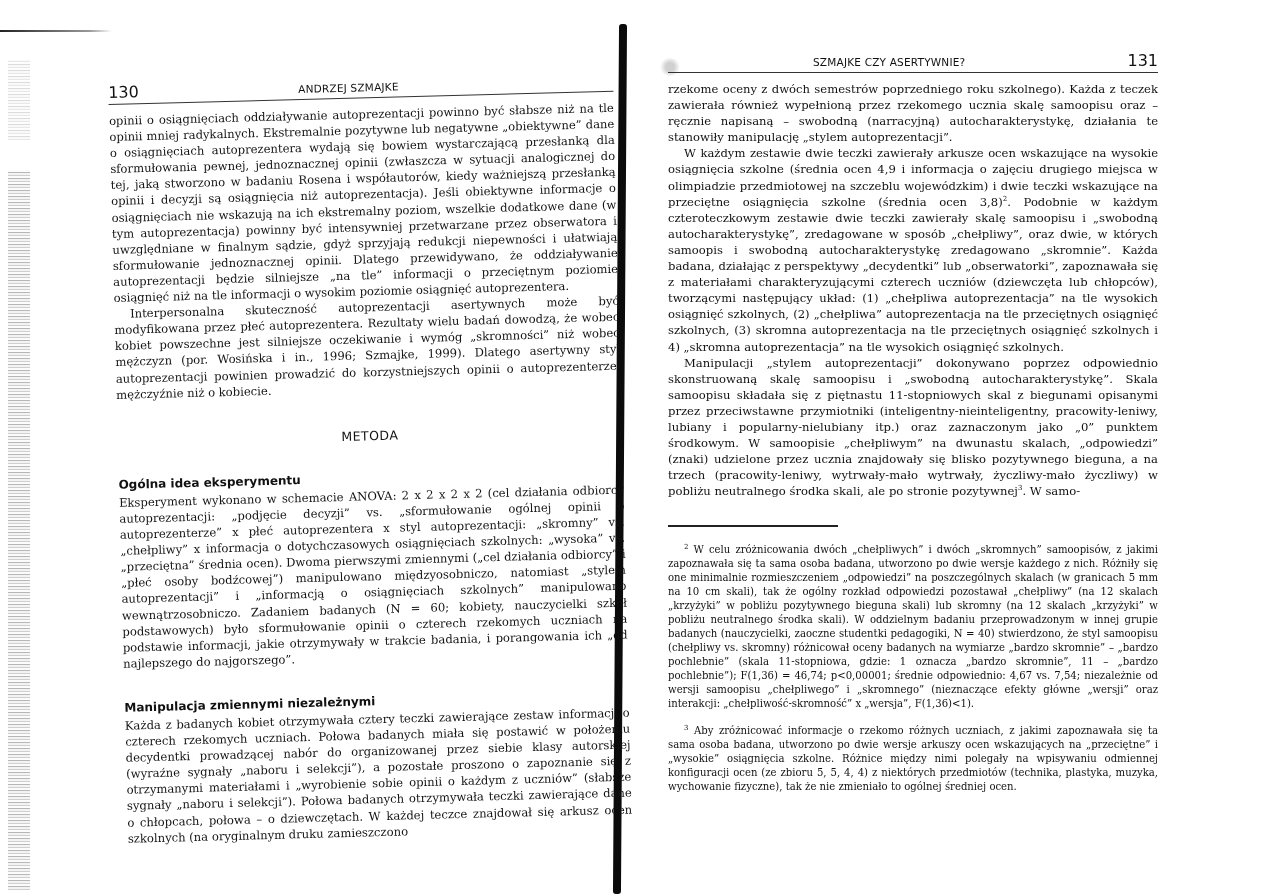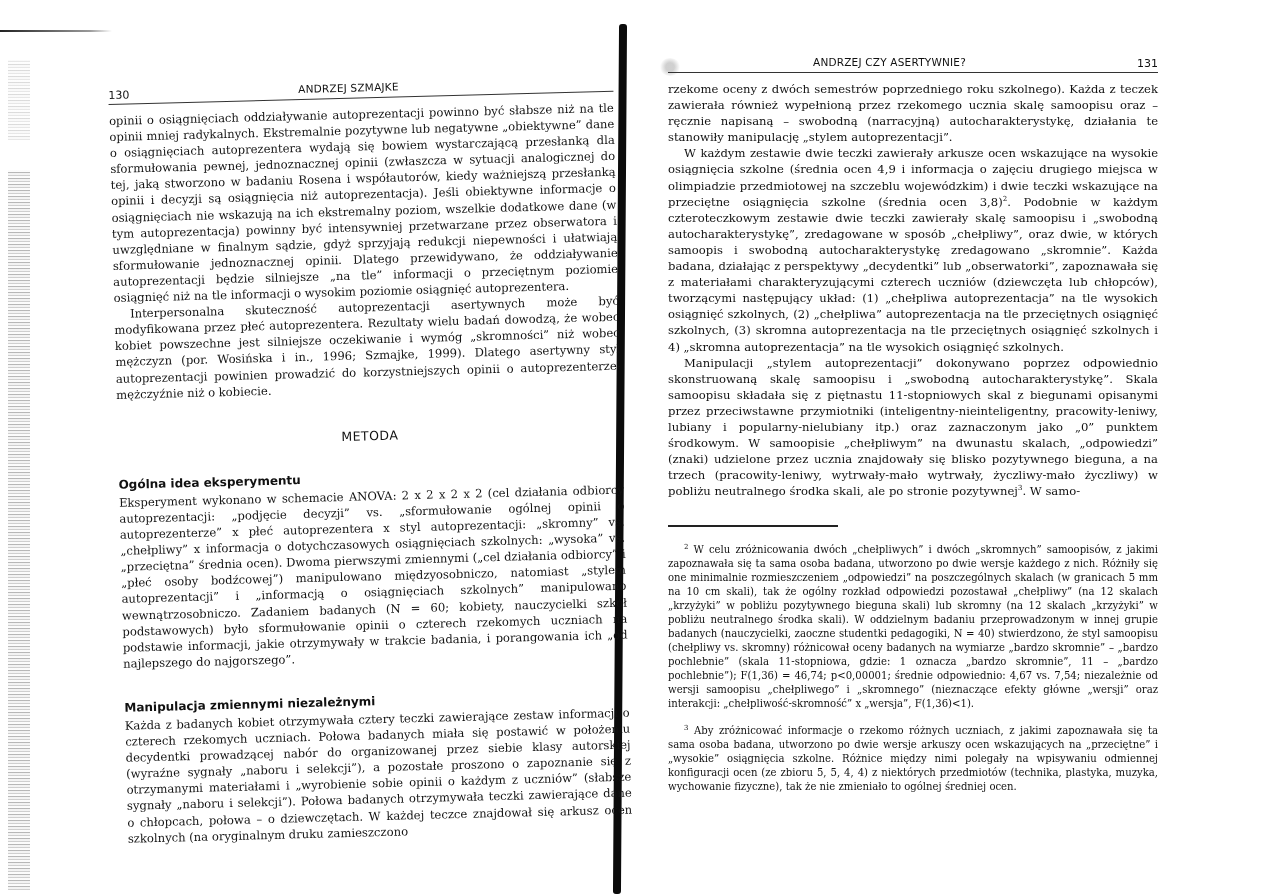--- a/index.html
+++ b/index.html
@@ -35,21 +35,21 @@
   .page { position: absolute; top: 0; }
   .page.left { left: 108px; width: 505px; transform: rotate(-1.5deg); transform-origin: 0 0; top: 82px; }
   .page.right { left: 668px; width: 490px; top: 50px; }
 
   .running-head {
     position: relative; height: 22px;
     font-family: "DejaVu Sans", sans-serif; font-size: 10.5px;
   }
   .left .running-head { border-bottom: 1px solid #333; }
   .right .running-head { border-bottom: 1.5px solid #333; }
-  .folio { position: absolute; bottom: 2px; font-size: 11px; }
+  .folio { position: absolute; bottom: 2px; font-size: 16px; }
   .left .folio { left: 0; }
   .right .folio { right: 0; }
   .head-title { position: absolute; bottom: 4px; letter-spacing: .2px; }
   .left .head-title { left: 190px; }
   .right .head-title { left: 145px; }
 
   .body-text {
     font-size: 11.6px; line-height: 16.1px; text-align: justify;
     margin-top: 8px;
   }
@@ -94,21 +94,21 @@
     <div class="subheading">Ogólna idea eksperymentu</div>
     <p>Eksperyment wykonano w schemacie ANOVA: 2 x 2 x 2 x 2 (cel działania odbiorcy autoprezentacji: „podjęcie decyzji” vs. „sformułowanie ogólnej opinii o autoprezenterze” x płeć autoprezentera x styl autoprezentacji: „skromny” vs. „chełpliwy” x informacja o dotychczasowych osiągnięciach szkolnych: „wysoka” vs. „przeciętna” średnia ocen). Dwoma pierwszymi zmiennymi („cel działania odbiorcy” i „płeć osoby bodźcowej”) manipulowano międzyosobniczo, natomiast „stylem autoprezentacji” i „informacją o osiągnięciach szkolnych” manipulowano wewnątrzosobniczo. Zadaniem badanych (N = 60; kobiety, nauczycielki szkół podstawowych) było sformułowanie opinii o czterech rzekomych uczniach na podstawie informacji, jakie otrzymywały w trakcie badania, i porangowania ich „od najlepszego do najgorszego”.</p>
 
     <div class="subheading gap">Manipulacja zmiennymi niezależnymi</div>
     <p>Każda z badanych kobiet otrzymywała cztery teczki zawierające zestaw informacji o czterech rzekomych uczniach. Połowa badanych miała się postawić w położeniu decydentki prowadzącej nabór do organizowanej przez siebie klasy autorskiej (wyraźne sygnały „naboru i selekcji”), a pozostałe proszono o zapoznanie się z otrzymanymi materiałami i „wyrobienie sobie opinii o każdym z uczniów” (słabsze sygnały „naboru i selekcji”). Połowa badanych otrzymywała teczki zawierające dane o chłopcach, połowa – o dziewczętach. W każdej teczce znajdował się arkusz ocen szkolnych (na oryginalnym druku zamieszczono</p>
   </div>
 </div>
 
 <div class="page right">
   <div class="running-head">
-    <span class="head-title">ANDRZEJ CZY ASERTYWNIE?</span>
+    <span class="head-title">SZMAJKE CZY ASERTYWNIE?</span>
     <span class="folio">131</span>
   </div>
   <div class="body-text">
     <p>rzekome oceny z dwóch semestrów poprzedniego roku szkolnego). Każda z teczek zawierała również wypełnioną przez rzekomego ucznia skalę samoopisu oraz – ręcznie napisaną – swobodną (narracyjną) autocharakterystykę, działania te stanowiły manipulację „stylem autoprezentacji”.</p>
     <p class="indent"><span>W każdym zestawie dwie teczki zawierały arkusze ocen wskazujące na wysokie osiągnięcia szkolne (średnia ocen 4,9 i informacja o zajęciu drugiego miejsca w olimpiadzie przedmiotowej na szczeblu wojewódzkim) i dwie teczki wskazujące na przeciętne osiągnięcia szkolne (średnia ocen 3,8)</span><sup>2</sup>. <span>Podobnie w każdym czteroteczkowym zestawie dwie teczki zawierały skalę samoopisu i „swobodną autocharakterystykę”, zredagowane w sposób „chełpliwy”, oraz dwie, w których samoopis i swobodną autocharakterystykę zredagowano „skromnie”. Każda badana, działając z perspektywy „decydentki” lub „obserwatorki”, zapoznawała się z materiałami charakteryzującymi czterech uczniów (dziewczęta lub chłopców), tworzącymi następujący układ: (1) „chełpliwa autoprezentacja” na tle wysokich osiągnięć szkolnych, (2) „chełpliwa” autoprezentacja na tle przeciętnych osiągnięć szkolnych, (3) skromna autoprezentacja na tle przeciętnych osiągnięć szkolnych i 4) „skromna autoprezentacja” na tle wysokich osiągnięć szkolnych.</span></p>
     <p class="indent"><span>Manipulacji „stylem autoprezentacji” dokonywano poprzez odpowiednio skonstruowaną skalę samoopisu i „swobodną autocharakterystykę”. Skala samoopisu składała się z piętnastu 11-stopniowych skal z biegunami opisanymi przez przeciwstawne przymiotniki (inteligentny-nieinteligentny, pracowity-leniwy, lubiany i popularny-nielubiany itp.) oraz zaznaczonym jako „0” punktem środkowym. W samoopisie „chełpliwym” na dwunastu skalach, „odpowiedzi” (znaki) udzielone przez ucznia znajdowały się blisko pozytywnego bieguna, a na trzech (pracowity-leniwy, wytrwały-mało wytrwały, życzliwy-mało życzliwy) w pobliżu neutralnego środka skali, ale po stronie pozytywnej</span><sup>3</sup>. <span>W samo-</span></p>
   </div>
 
   <div class="footnote-rule"></div>
 

